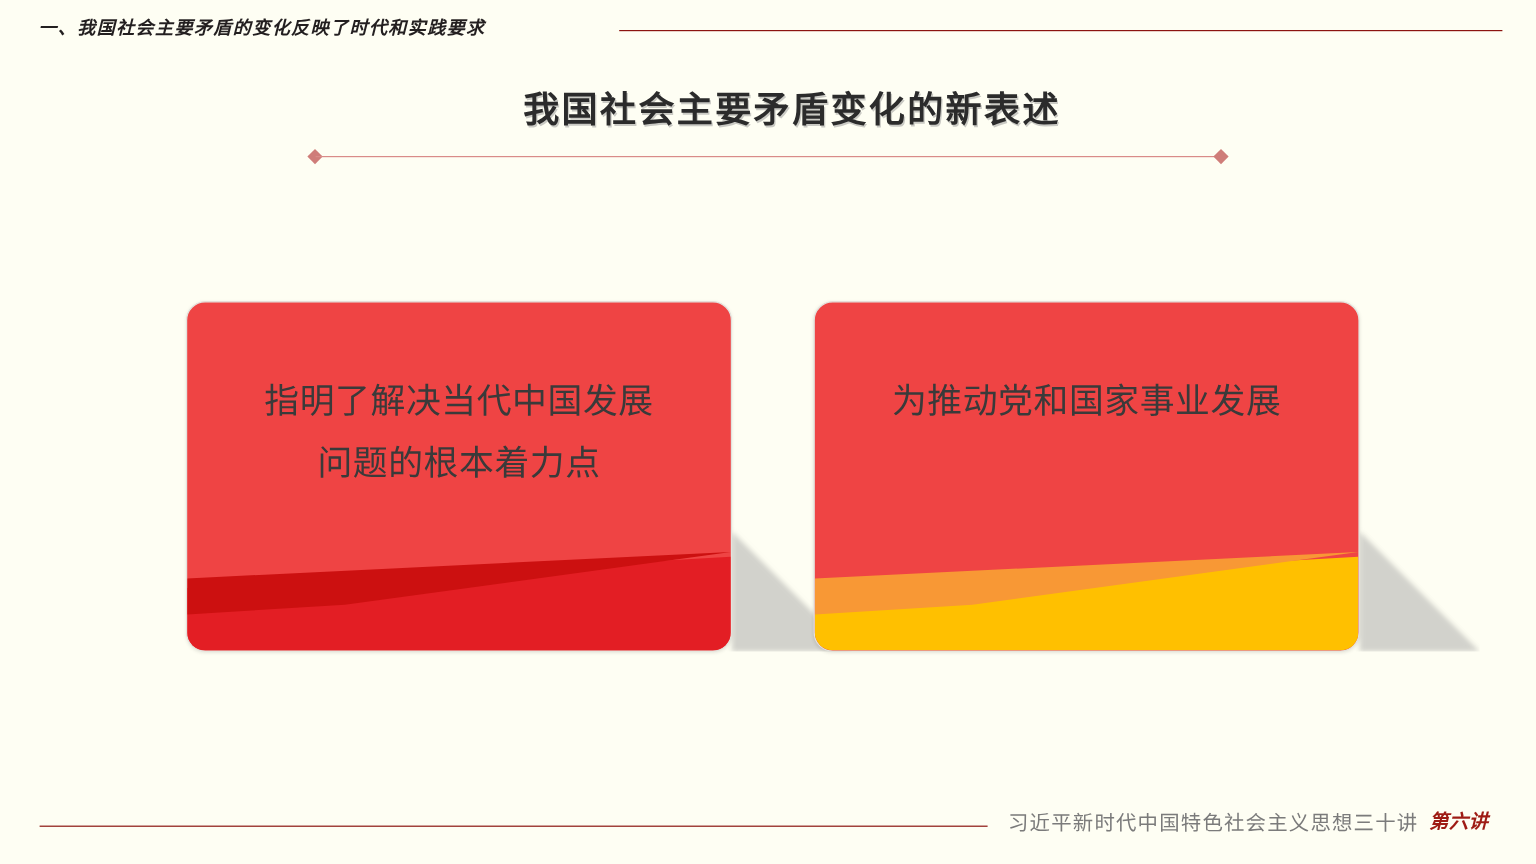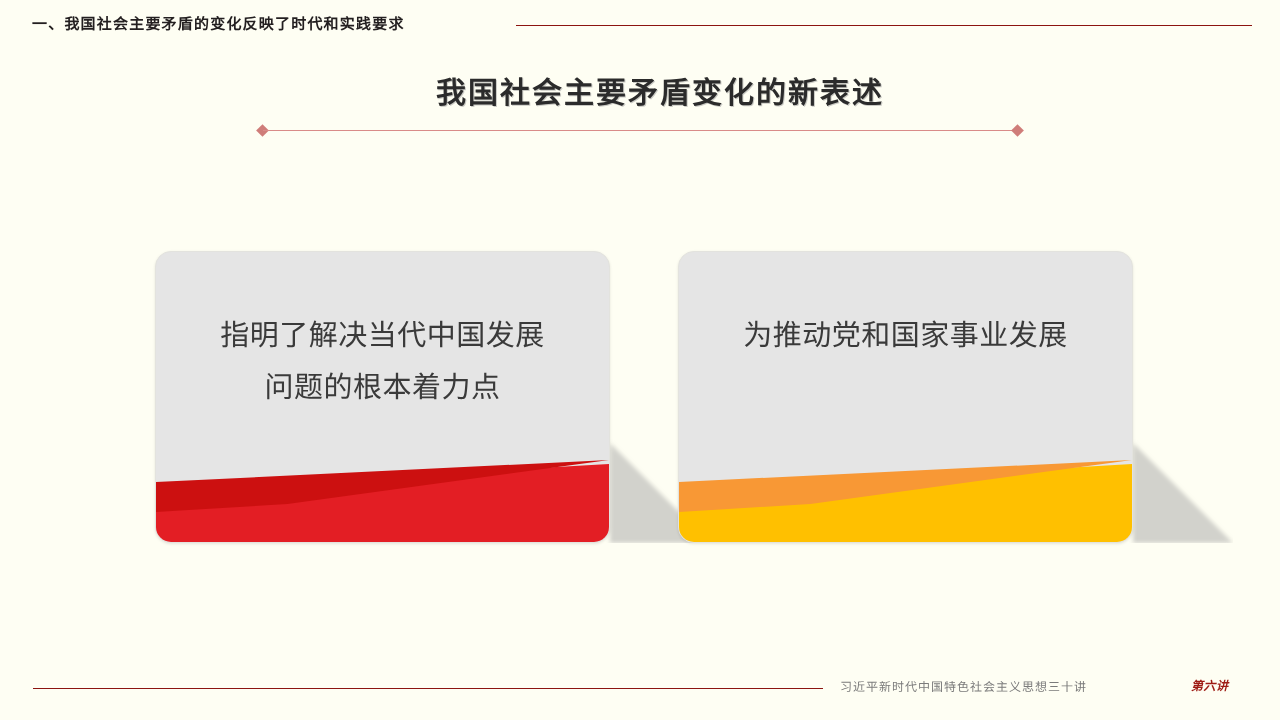--- a/index.html
+++ b/index.html
@@ -33,20 +33,21 @@
   #header-text {
     position: absolute;
     left: 32px;
     top: 14px;
     font-size: 15px;
     font-weight: bold;
     color: #231f20;
     letter-spacing: 1.2px;
     white-space: nowrap;
     line-height: 20px;
+    font-style: italic;
   }
   #header-rule {
     position: absolute;
     left: 516px;
     top: 25px;
     width: 736px;
     height: 0;
     border-top: 1.4px solid #8c1410;
   }
 
@@ -121,21 +122,21 @@
     border-top: 100px solid transparent;
     filter: blur(2px);
   }
 
   .card {
     position: absolute;
     left: 0;
     top: 0;
     width: 455px;
     height: 292px;
-    background: #e5e5e5;
+    background: #ef4444;
     border: 1px solid #e3e3de;
     border-radius: 16px;
     box-sizing: border-box;
     overflow: hidden;
     box-shadow: 0 1px 3px rgba(0,0,0,0.10);
   }
 
   .card-art {
     position: absolute;
     left: 0;
@@ -164,31 +165,31 @@
     left: 33px;
     top: 688px;
     width: 790px;
     height: 0;
     border-top: 1.6px solid #8c1410;
   }
   #footer-series {
     position: absolute;
     left: 840px;
     top: 676px;
-    font-size: 12px;
+    font-size: 17px;
     color: #7b7b7b;
     letter-spacing: 1px;
     white-space: nowrap;
     line-height: 22px;
   }
   #footer-lecture {
     position: absolute;
     left: 1191px;
     top: 674px;
-    font-size: 12px;
+    font-size: 16px;
     font-weight: bold;
     font-style: italic;
     color: #9e1b14;
     letter-spacing: 0.5px;
     white-space: nowrap;
     font-family: "Liberation Serif", "DejaVu Serif", serif;
     line-height: 24px;
   }
 </style>
 </head>

